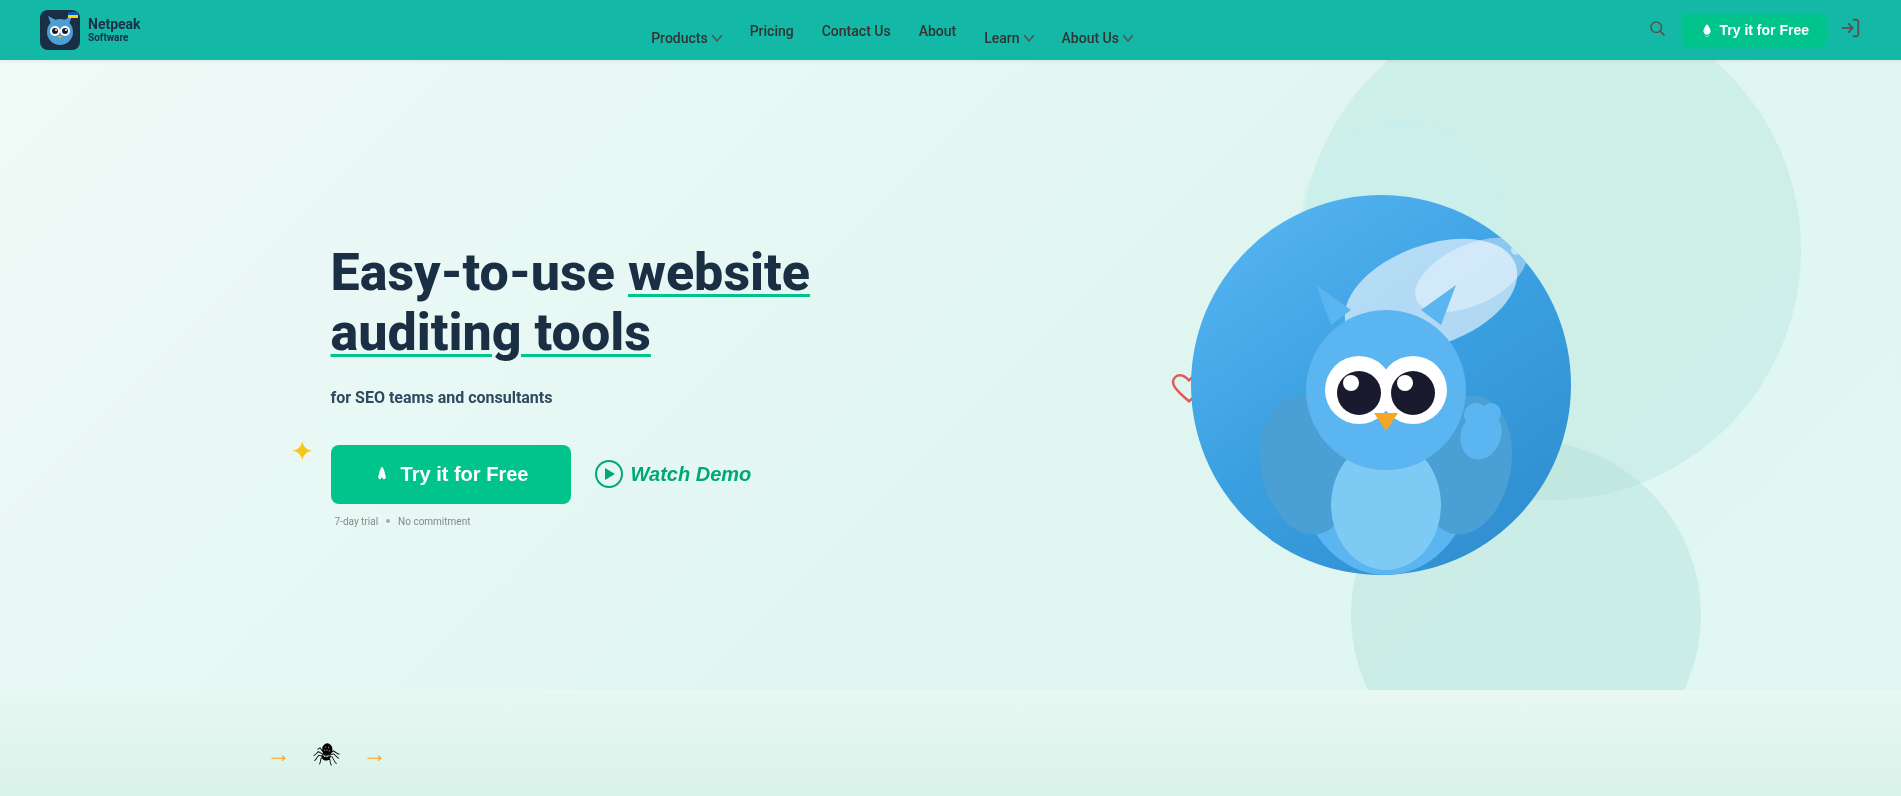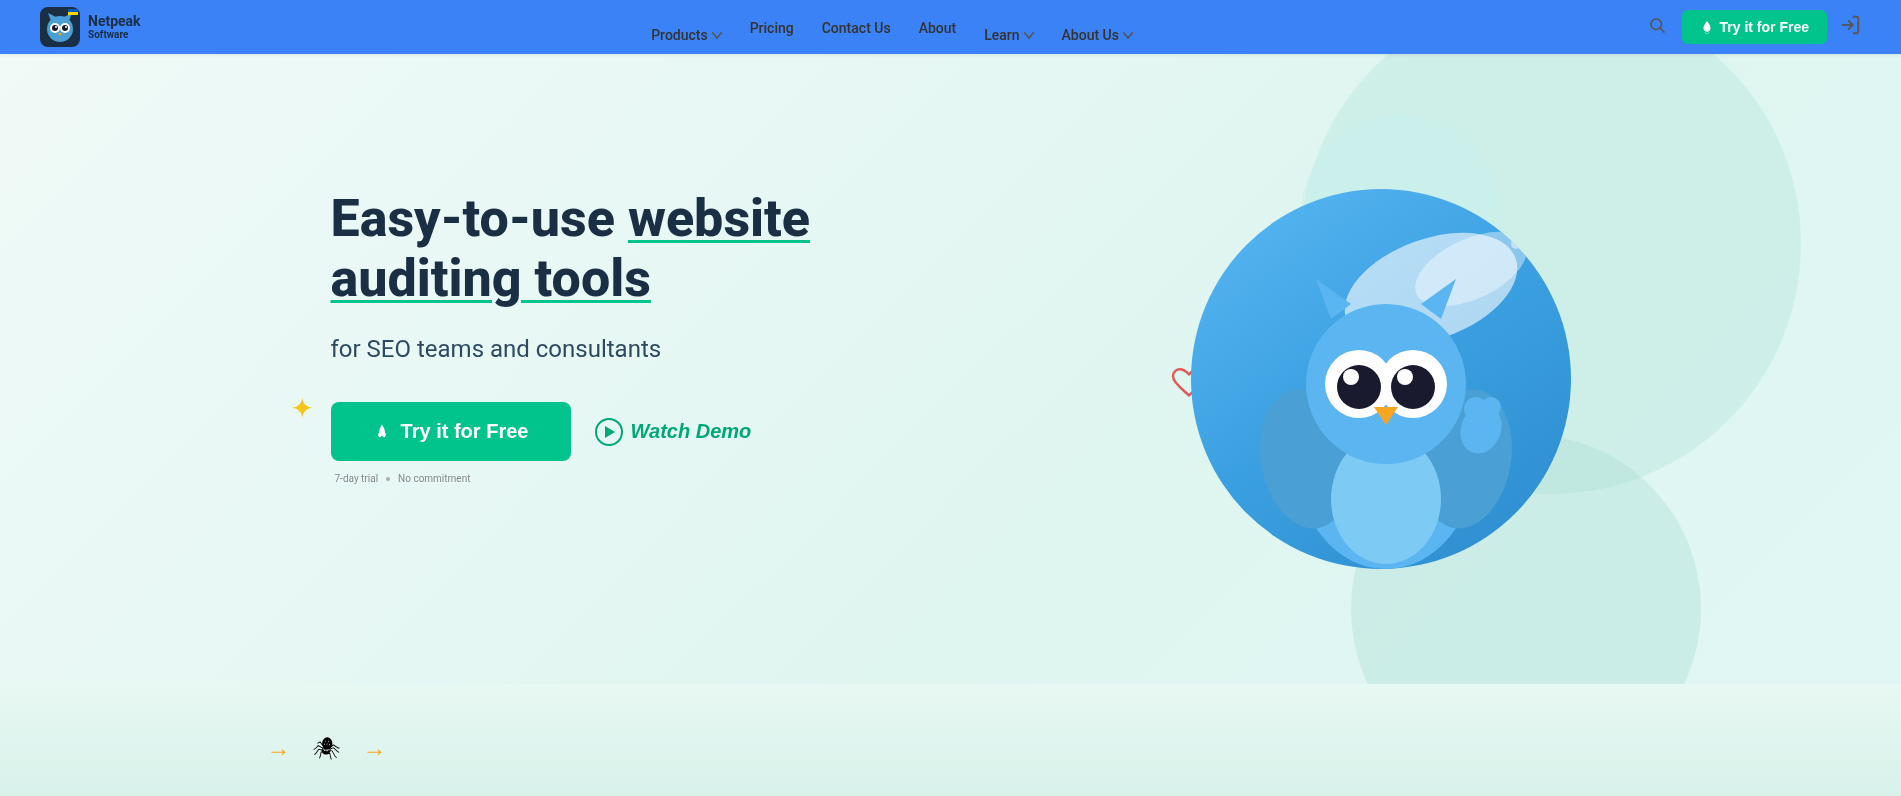--- a/index.html
+++ b/index.html
@@ -4,22 +4,22 @@
   <style>
     * { margin: 0; padding: 0; box-sizing: border-box; }
     body { font-family: -apple-system, BlinkMacSystemFont, 'Segoe UI', Roboto, sans-serif; overflow-x: hidden; }
 
     
     .navbar {
       display: flex;
       align-items: center;
       justify-content: space-between;
       padding: 0 40px;
-      height: 54px;
-      background: #3b82f6;
+      height: 60px;
+      background: #14b8a6;
       box-shadow: 0 1px 4px rgba(0,0,0,0.08);
       position: relative;
       z-index: 10;
     }
     .logo-area {
       display: flex;
       align-items: center;
       gap: 8px;
     }
     .logo-icon {
@@ -136,44 +136,44 @@
       border-radius: 50%;
     }
     .hero-content {
       position: relative;
       z-index: 2;
       max-width: 1400px;
       width: 100%;
       margin: 0 auto;
       padding: 0 80px;
       display: flex;
-      align-items: flex-start;
+      align-items: center;
       justify-content: space-between;
     }
     .hero-left {
       max-width: 620px;
     }
     .hero-title {
       font-size: 52px;
       font-weight: 800;
       color: #1a2e44;
       line-height: 1.15;
       margin-bottom: 24px;
     }
     .hero-title-highlight {
       color: #1a2e44;
       text-decoration: underline;
       text-decoration-color: #00c48c;
       text-underline-offset: 4px;
       text-decoration-thickness: 3px;
     }
     .hero-subtitle {
-      font-size: 24px;
+      font-size: 16px;
       color: #2d4a60;
-      font-weight: 400;
+      font-weight: 700;
       margin-bottom: 36px;
       line-height: 1.4;
     }
     .hero-cta-area {
       display: flex;
       align-items: center;
       gap: 24px;
       margin-bottom: 12px;
       position: relative;
     }

